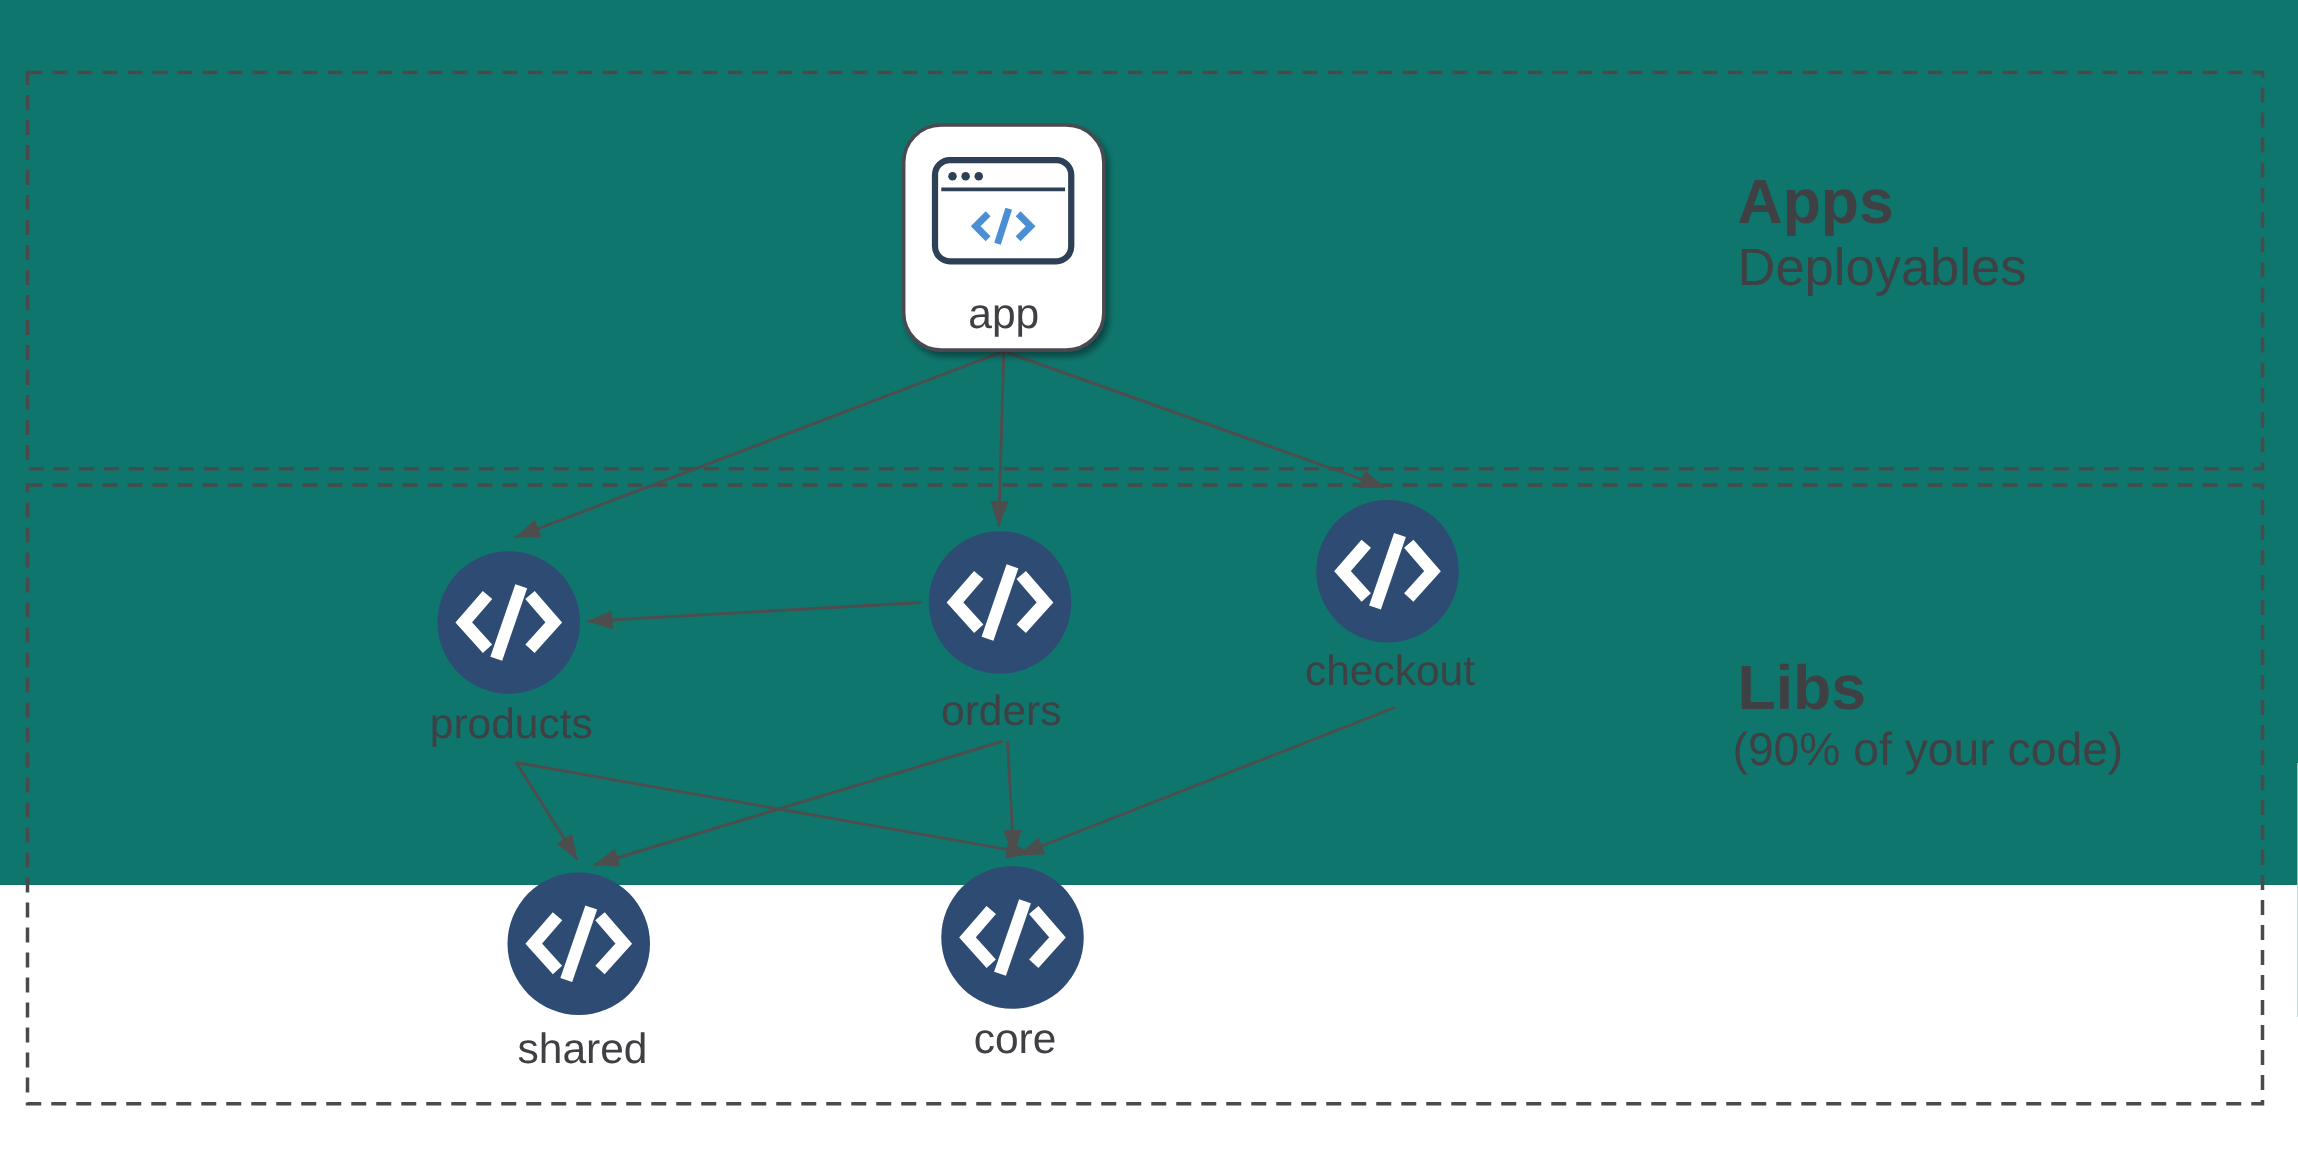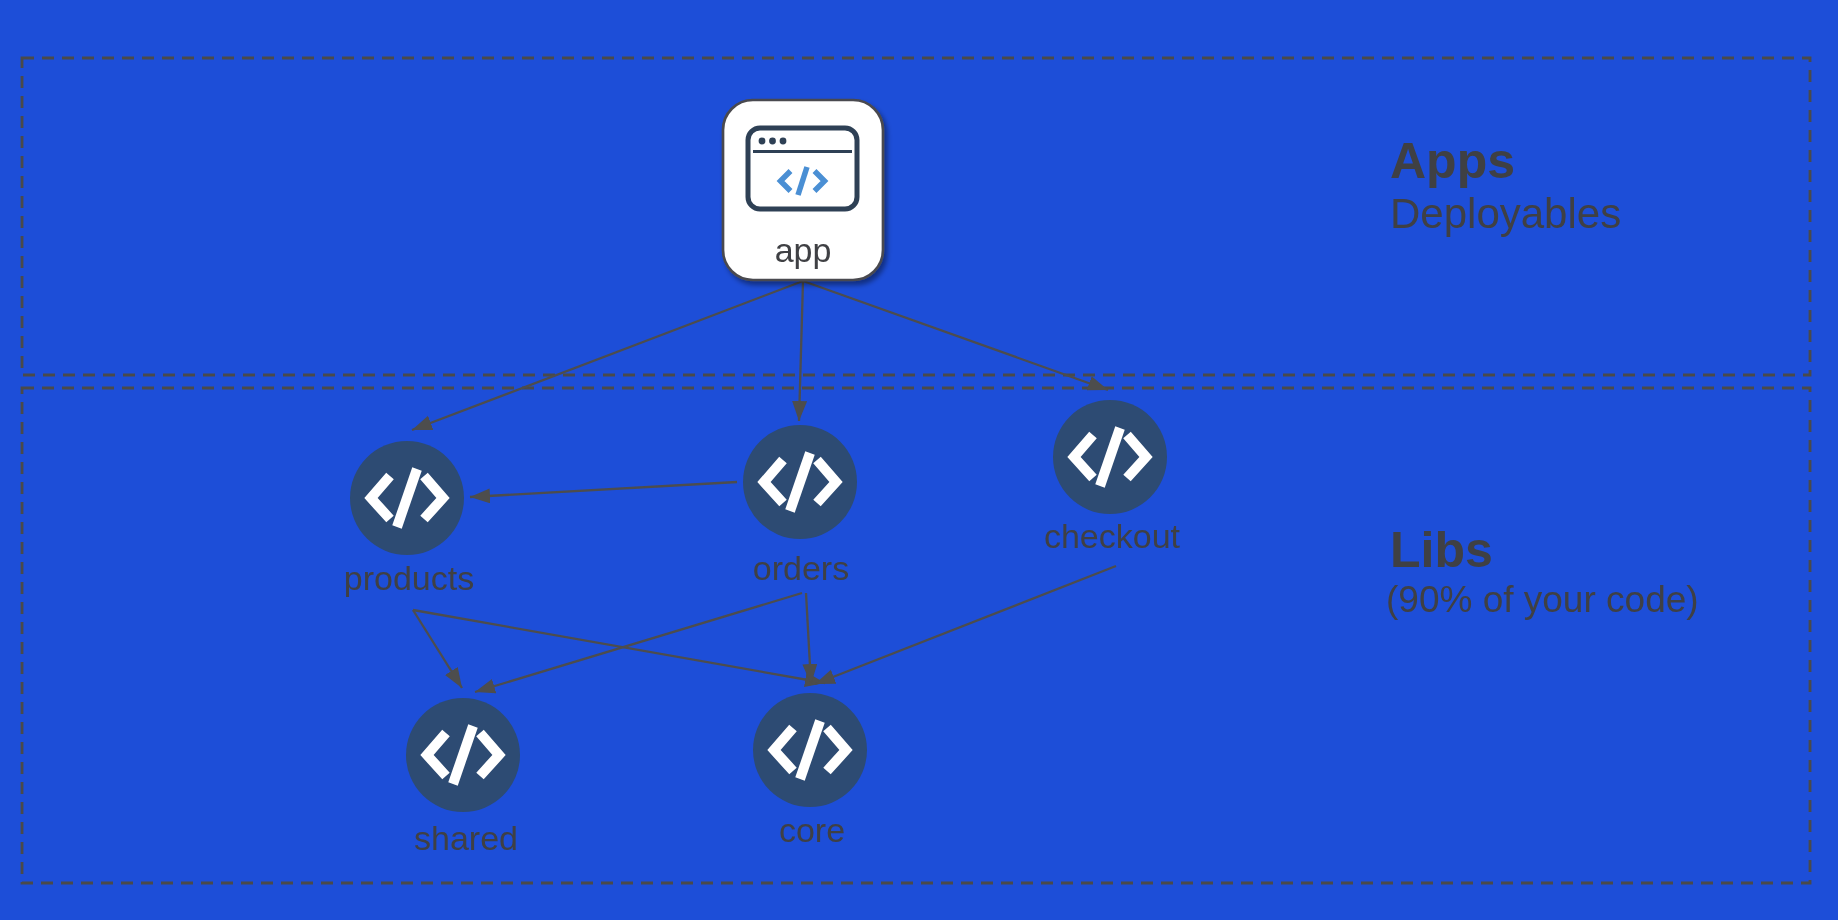--- a/index.html
+++ b/index.html
@@ -7,22 +7,22 @@
     padding: 0;
     background: #ffffff;
     width: 1838px;
     height: 920px;
     overflow: hidden;
     font-family: "Liberation Sans", "DejaVu Sans", sans-serif;
   }
   .canvas {
     position: relative;
     width: 1838px;
-    height: 920px;
-    background: #1d4ed8;
+    height: 708px;
+    background: #0f766e;
   }
   svg { display: block; }
 
   .section-box {
     fill: none;
     stroke: #4a4a4a;
     stroke-width: 2.8;
     stroke-dasharray: 12 8;
   }
   .section-title {

